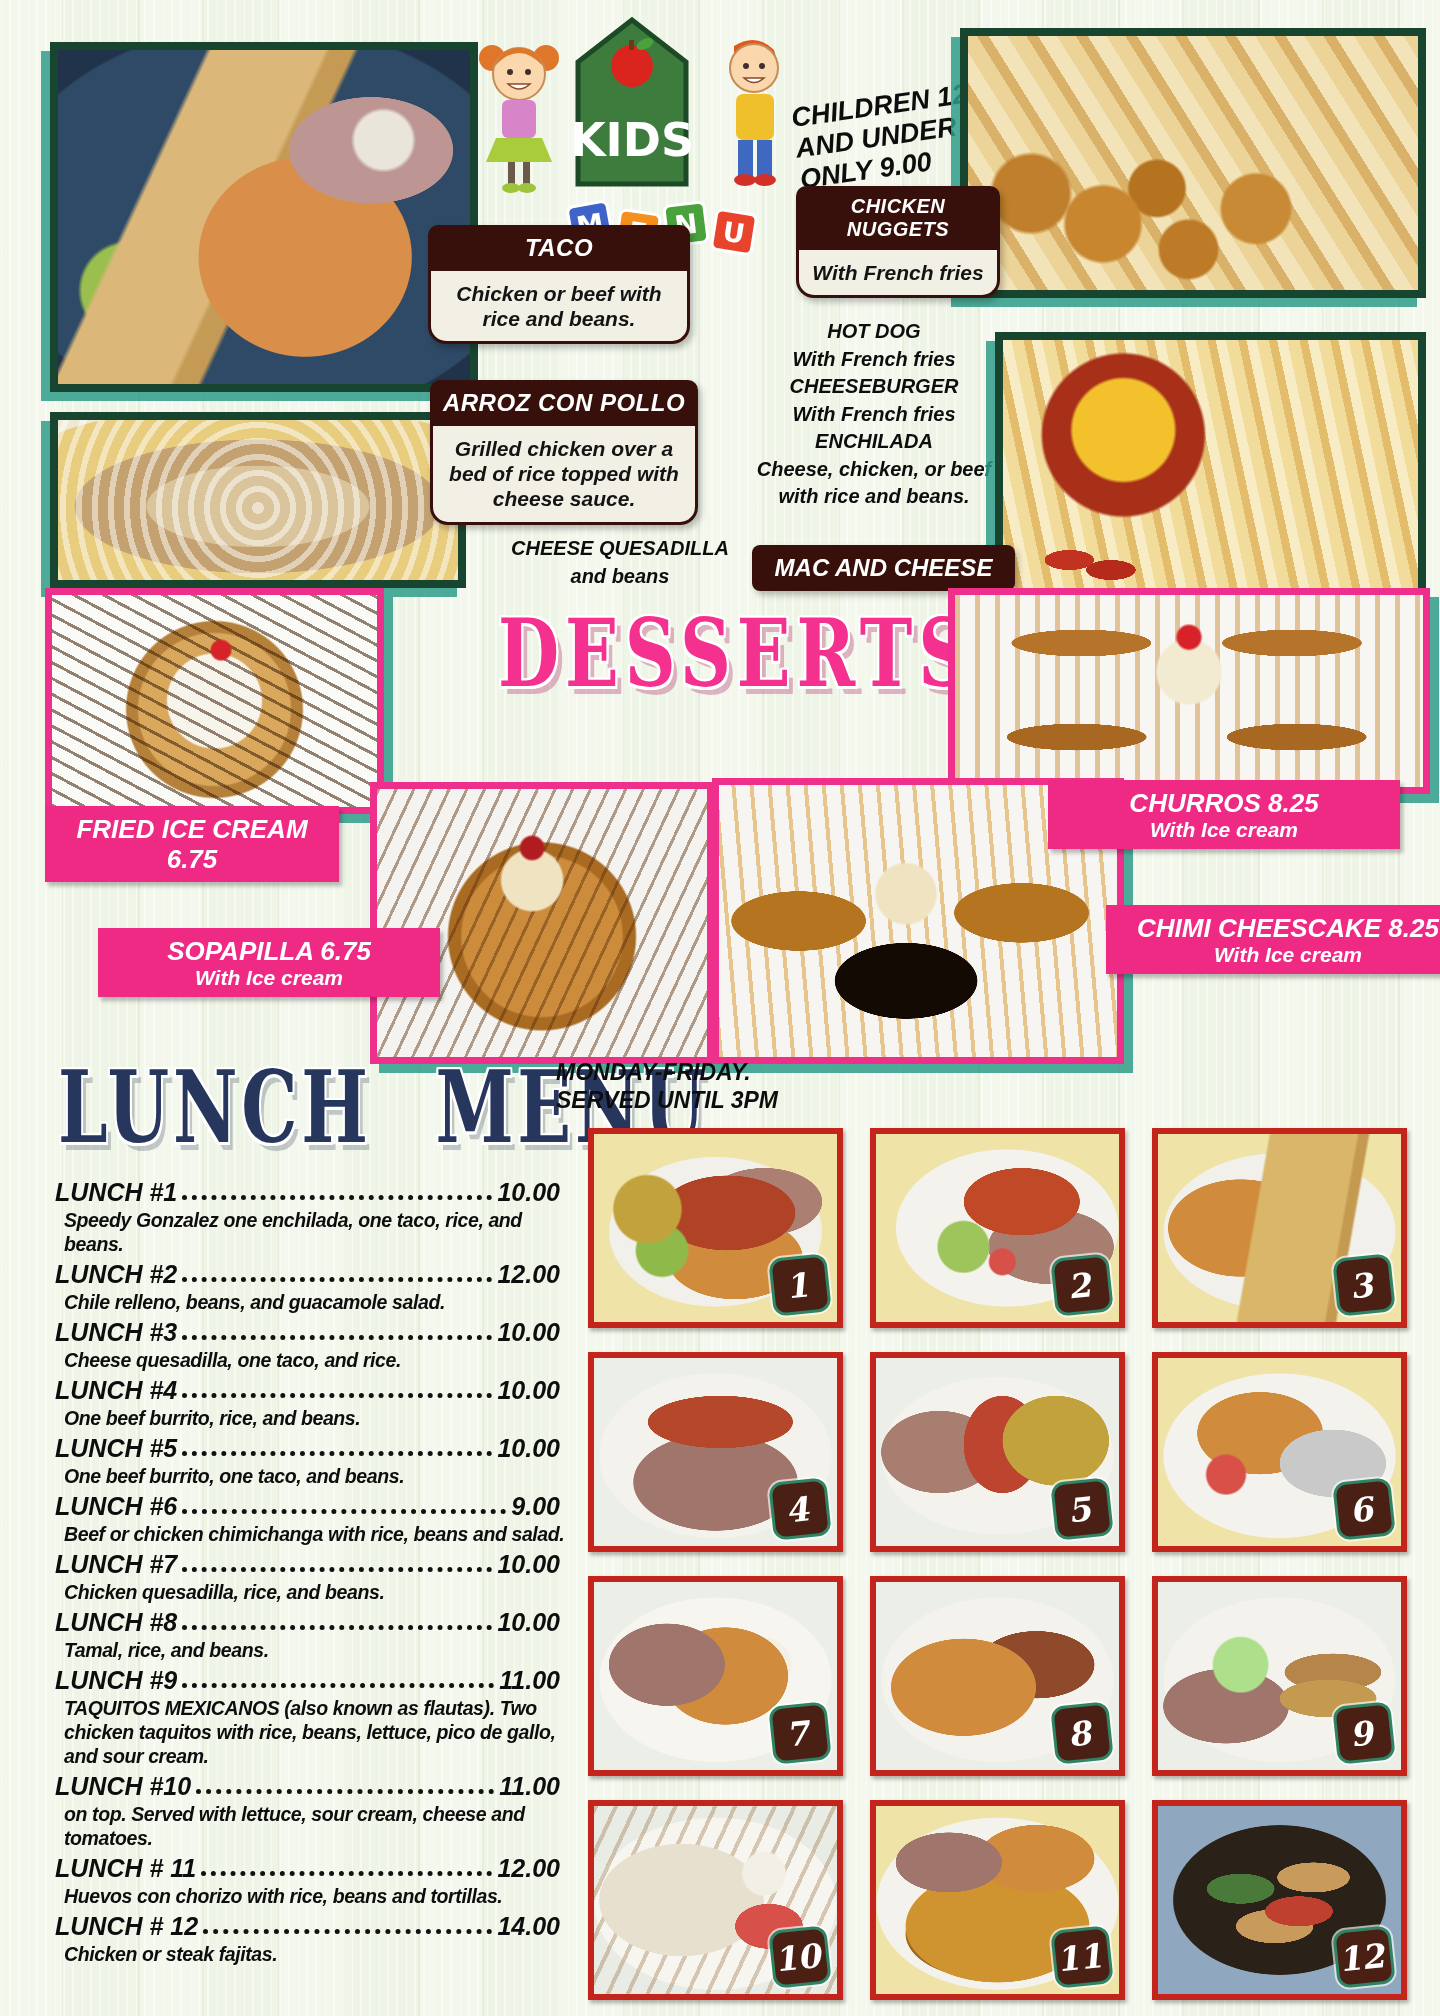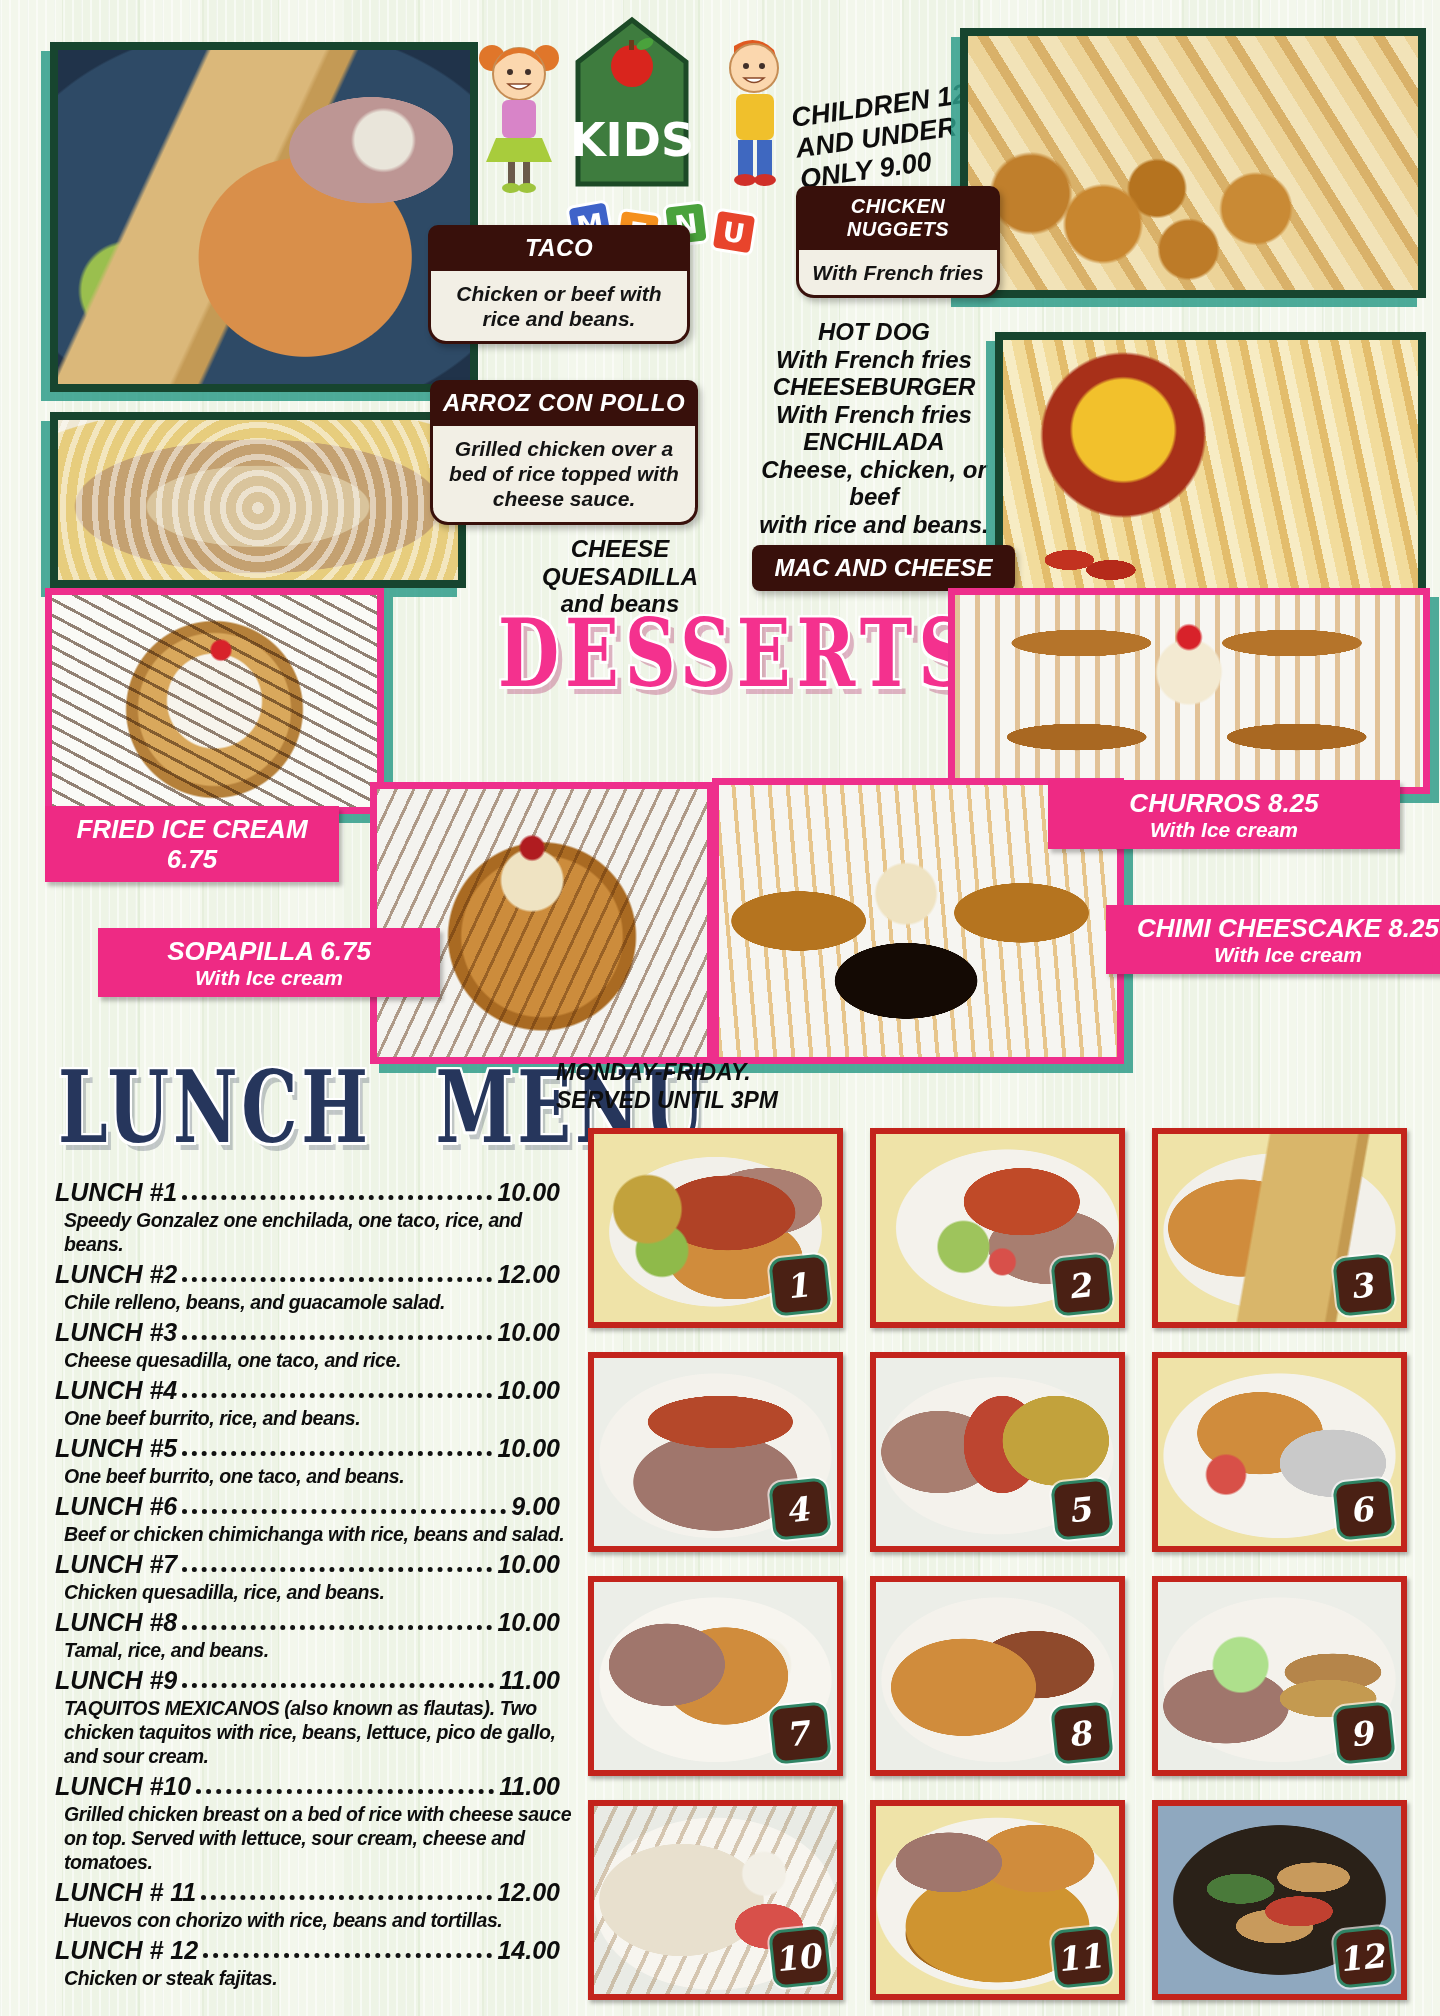--- a/index.html
+++ b/index.html
@@ -19,21 +19,21 @@
   .lbl-group{position:absolute;filter:drop-shadow(3px 4px 3px rgba(0,0,0,.25));}
   .lbl-bar{background:#38100b;color:#fff;font-weight:bold;font-style:italic;text-align:center;
            padding:9px 4px;border-radius:10px 10px 0 0;font-size:24px;letter-spacing:.5px;}
   .lbl-bar.sm{font-size:20px;}
   .lbl-desc{background:#f2efe5;border:3px solid #38100b;border-top:none;border-radius:0 0 18px 18px;
             color:#141414;font-weight:bold;font-style:italic;text-align:center;font-size:21px;line-height:1.2;padding:10px 8px;}
   .lbl-solo{background:#38100b;color:#fff;font-weight:bold;font-style:italic;text-align:center;
             padding:9px 4px;border-radius:8px;font-size:24px;}
   
   .txtblock{position:absolute;color:#0d0d0d;font-weight:bold;font-style:italic;text-align:center;}
-  .txtblock div{line-height:27.5px;font-size:24px;}
+  .txtblock div{line-height:27.5px;font-size:20px;}
   .note{transform:rotate(-8deg);text-align:left;}
   .note div{font-size:27px;line-height:31px;}
   
   .pink-lbl{position:absolute;background:#ee2a84;color:#fff;font-weight:bold;font-style:italic;
             text-align:center;padding:8px 6px;box-shadow:3px 4px 4px rgba(0,0,0,.25);}
   .pink-lbl .l1{font-size:26px;line-height:30px;}
   .pink-lbl .l2{font-size:21px;line-height:23px;}
   
   .big-title{position:absolute;font-family:"DejaVu Serif", serif;font-weight:bold;white-space:nowrap;}
   #desserts-title{color:#f4318e;font-size:72px;letter-spacing:6px;transform:scale(.98,1.3);transform-origin:left top;
@@ -368,21 +368,20 @@
         <div>and sour cream.</div>
       </div>
   </div>
   <div class="li">
     <div class="li-title">
         <span class="li-name">LUNCH #10</span>
         <span class="li-dots"></span>
         <span class="li-price">11.00</span>
       </div>
     <div class="li-desc">
-        <div>Grilled chicken breast on a bed of rice with cheese sauce</div>
         <div>on top. Served with lettuce, sour cream, cheese and</div>
         <div>tomatoes.</div>
       </div>
   </div>
   <div class="li">
     <div class="li-title">
         <span class="li-name">LUNCH # 11</span>
         <span class="li-dots"></span>
         <span class="li-price">12.00</span>
       </div>

